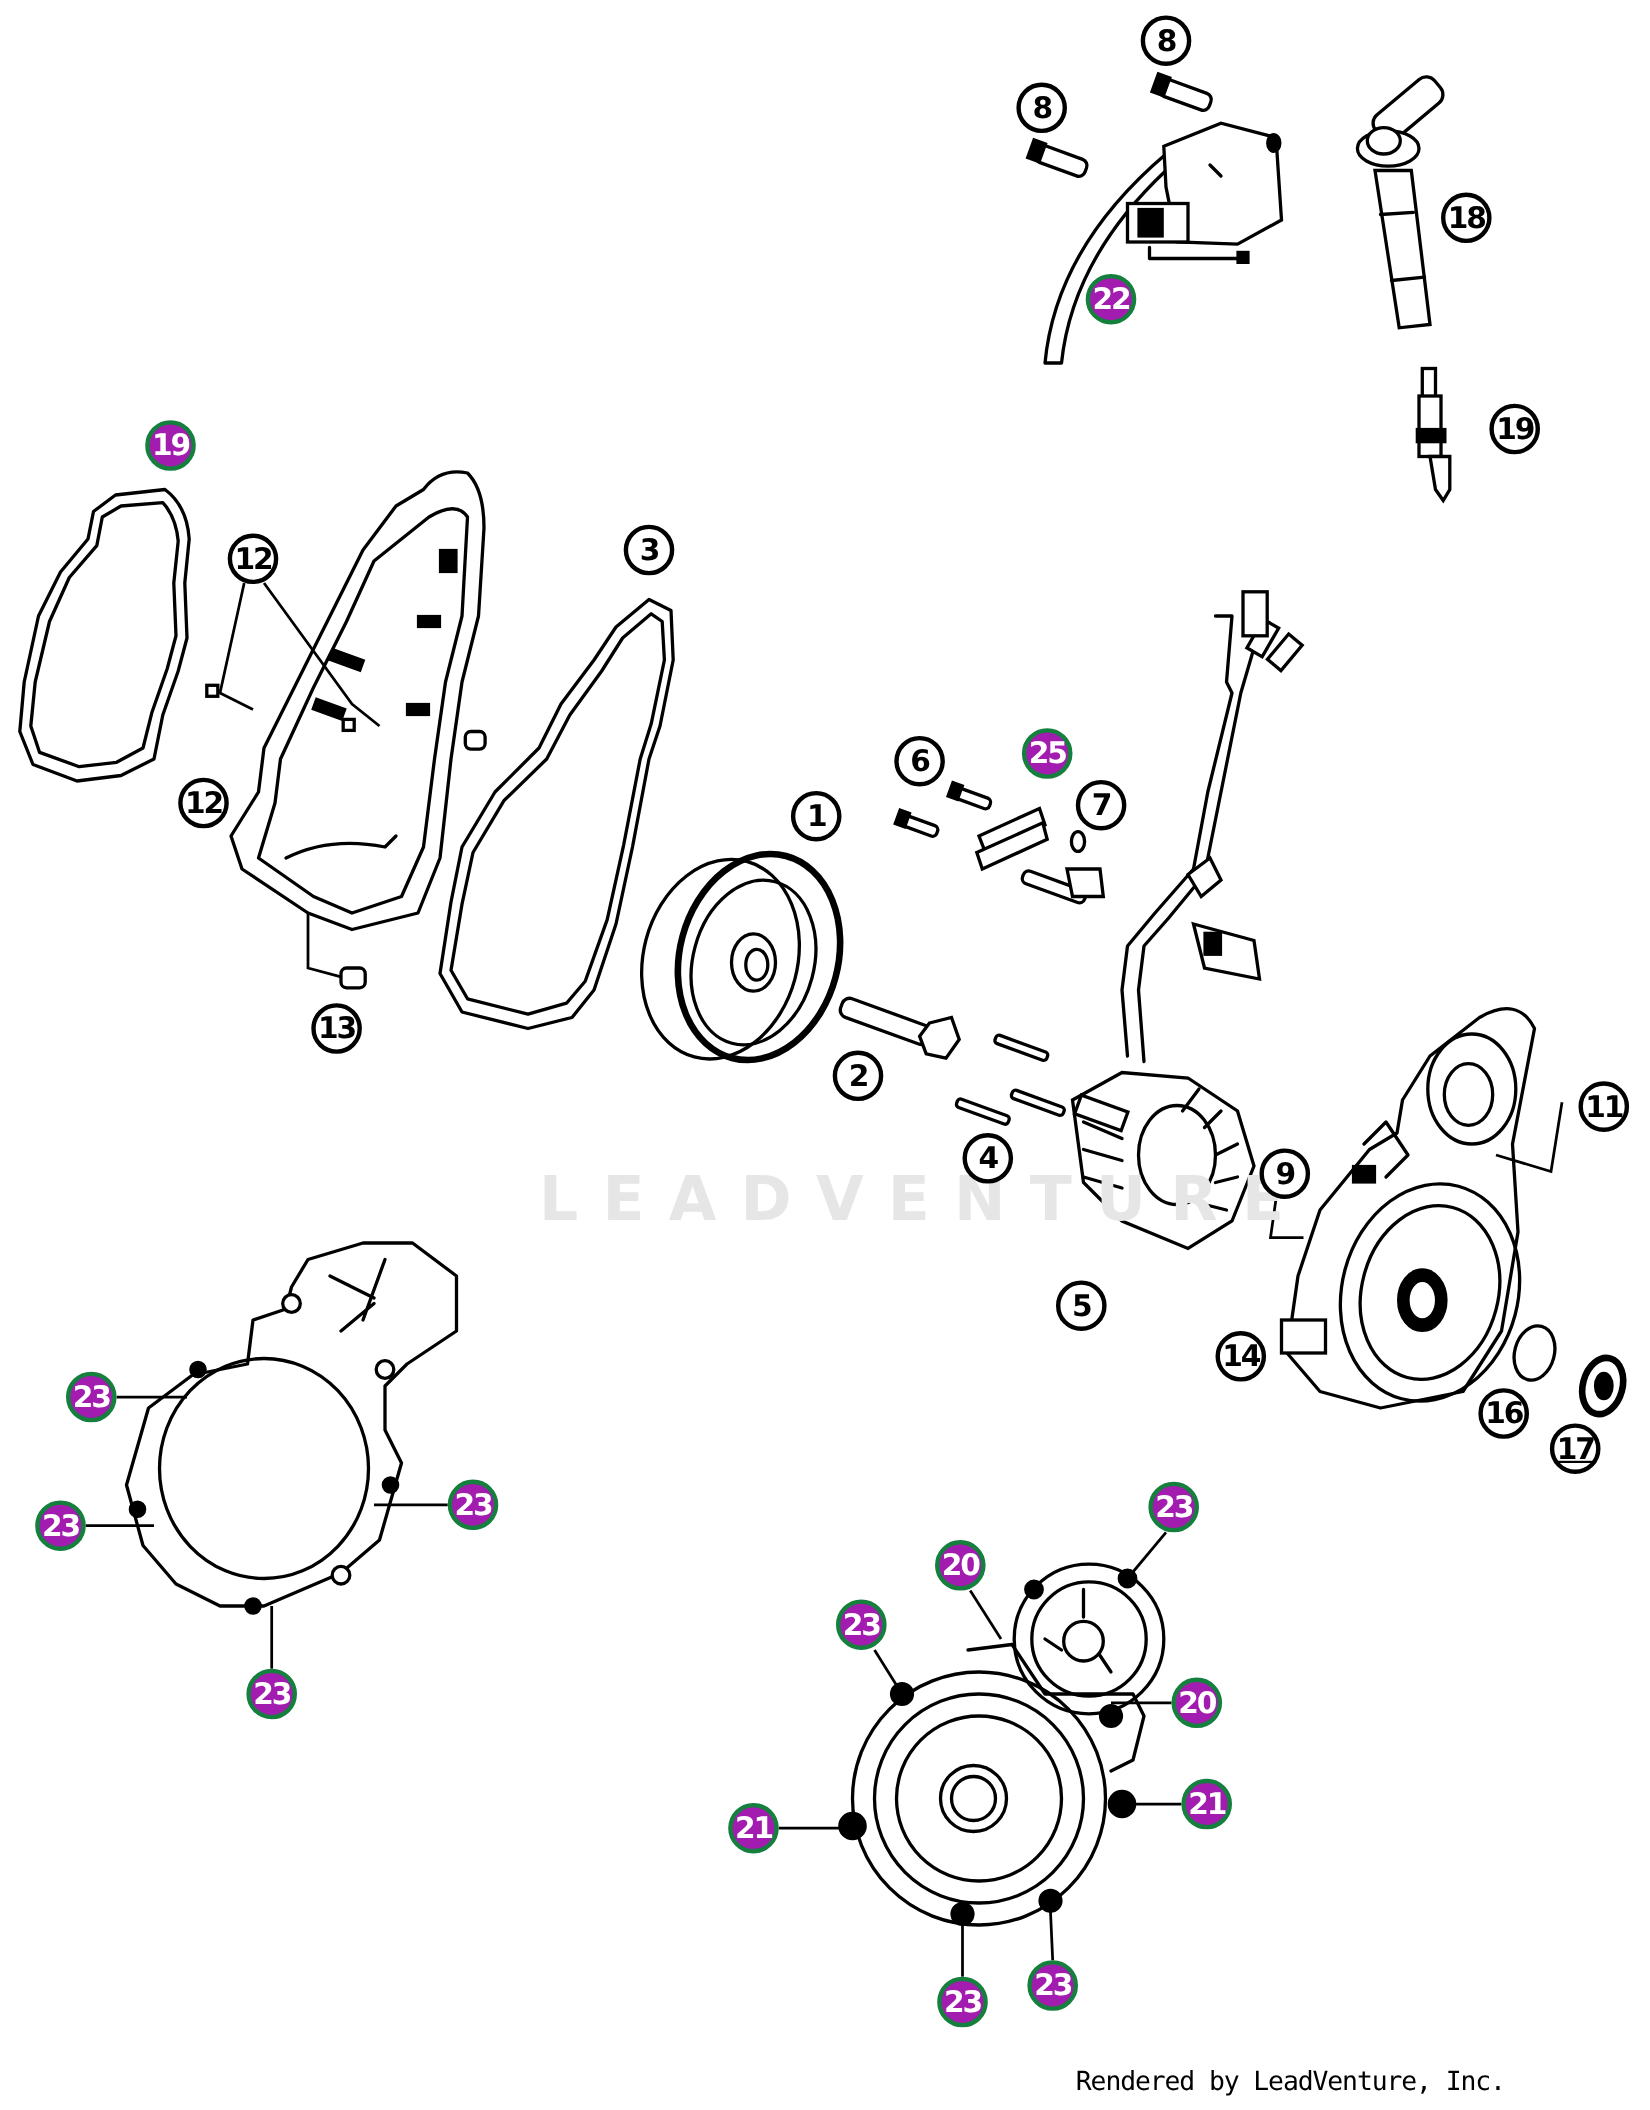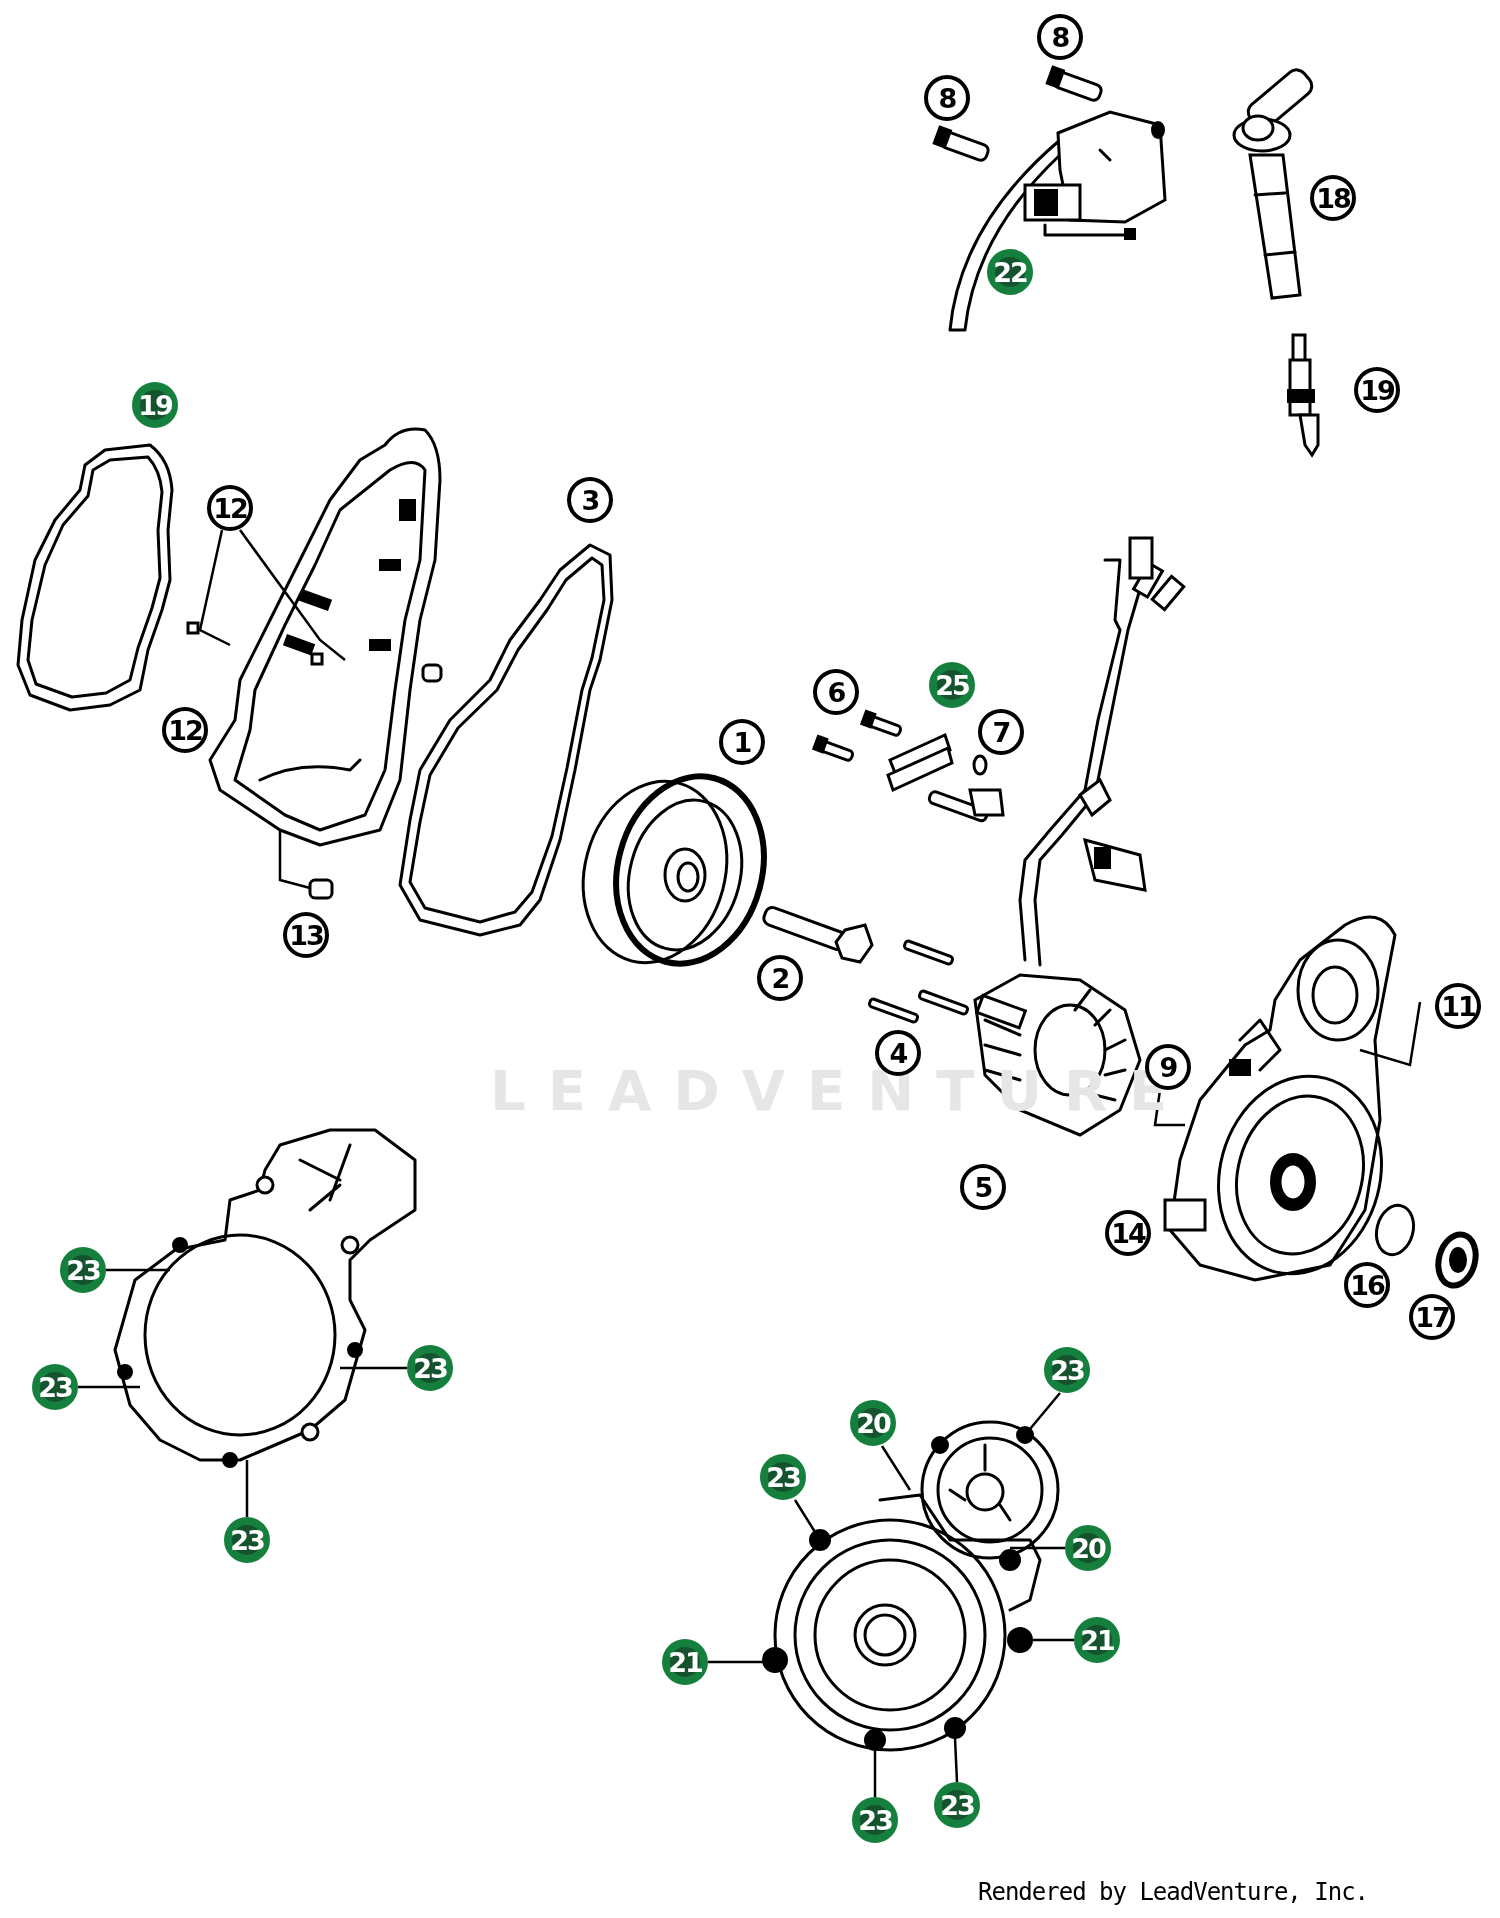--- a/index.html
+++ b/index.html
@@ -9,21 +9,21 @@
   .part { fill: none; stroke: #000; stroke-width: 3; stroke-linejoin: round; stroke-linecap: round; }
   .part-thick { fill: none; stroke: #000; stroke-width: 6; }
   .part-fill { fill: #fff; stroke: #000; stroke-width: 3; }
   .dark { fill: #000; stroke: #000; stroke-width: 2; }
   .leader { stroke: #000; stroke-width: 2.5; fill: none; }
   .callout { position: absolute; width: 46px; height: 46px; margin-left: -23px; margin-top: -23px;
              border-radius: 50%; display: flex; align-items: center; justify-content: center;
              font-family: "DejaVu Sans", sans-serif; font-weight: bold; font-size: 27px;
              box-sizing: border-box; letter-spacing: -2px; cursor: pointer; }
   .callout.outline { background: #fff; color: #000; border: 4px solid #000; }
-  .callout.filled { background: #14532d; color: #fff; border: 8px solid #15803d; }
+  .callout.filled { background: #a21caf; color: #fff; border: 4px solid #15803d; }
   .watermark { position: absolute; left: 490px; top: 1058px; font-family: "DejaVu Sans", sans-serif;
                font-size: 56px; font-weight: bold; letter-spacing: 22px; color: #e6e6e6;
                pointer-events: none; white-space: nowrap; }
   .credit { position: absolute; left: 978px; top: 1878px; font-family: "DejaVu Sans Mono", monospace;
             font-size: 24px; color: #000; letter-spacing: -1px; white-space: nowrap; }
 </style>
 </head>
 <body>
 
 <svg id="diagram" viewBox="0 0 1500 1918" xmlns="http://www.w3.org/2000/svg">
@@ -227,21 +227,21 @@
     <div class="callout outline" style="left: 1001px; top: 732px;">7</div>
     <div class="callout outline" style="left: 947px; top: 98px;">8</div>
     <div class="callout outline" style="left: 1060px; top: 37px;">8</div>
     <div class="callout outline" style="left: 1168px; top: 1067px;">9</div>
     <div class="callout outline" style="left: 185px; top: 730px;">12</div>
     <div class="callout outline" style="left: 1458px; top: 1006px;">11</div>
     <div class="callout outline" style="left: 230px; top: 508px; text-align: center;">12</div>
     <div class="callout outline" style="left: 306px; top: 935px;">13</div>
     <div class="callout outline" style="left: 1128px; top: 1233px;">14</div>
     <div class="callout outline" style="left: 1367px; top: 1285px;">16</div>
-    <div class="callout outline" style="left: 1432px; top: 1317px;">17</div>
+    <div class="callout outline" style="left: 1432px; top: 1317px; text-decoration: underline;">17</div>
     <div class="callout outline" style="left: 1333px; top: 198px;">18</div>
     <div class="callout outline" style="left: 1377px; top: 390px;">19</div>
     <div class="callout filled" style="left: 873px; top: 1423px;">20</div>
     <div class="callout filled" style="left: 1088px; top: 1548px;">20</div>
     <div class="callout filled" style="left: 1097px; top: 1640px;">21</div>
     <div class="callout filled" style="left: 685px; top: 1662px;">21</div>
     <div class="callout filled" style="left: 1010px; top: 272px;">22</div>
     <div class="callout filled" style="left: 83px; top: 1270px;">23</div>
     <div class="callout filled" style="left: 55px; top: 1387px;">23</div>
     <div class="callout filled" style="left: 430px; top: 1368px;">23</div>

